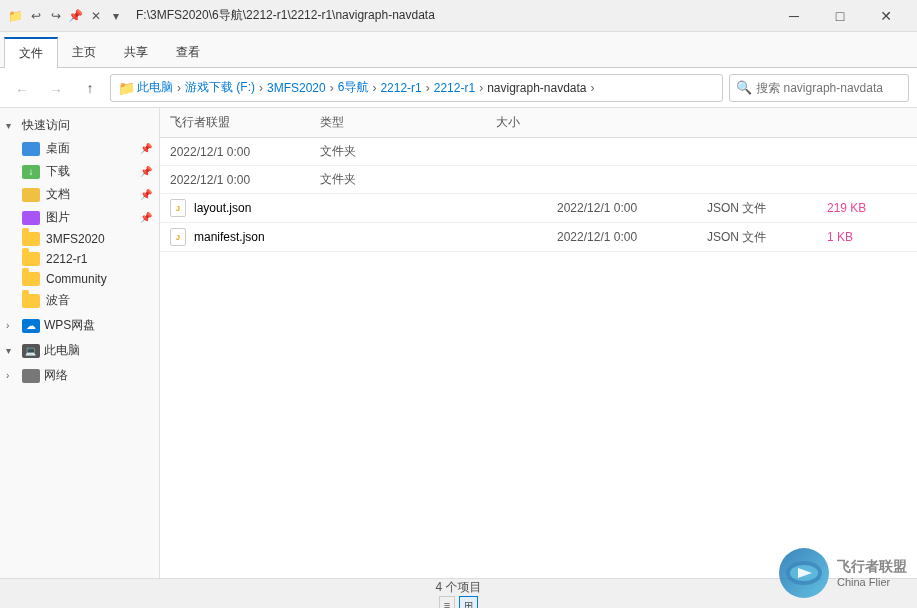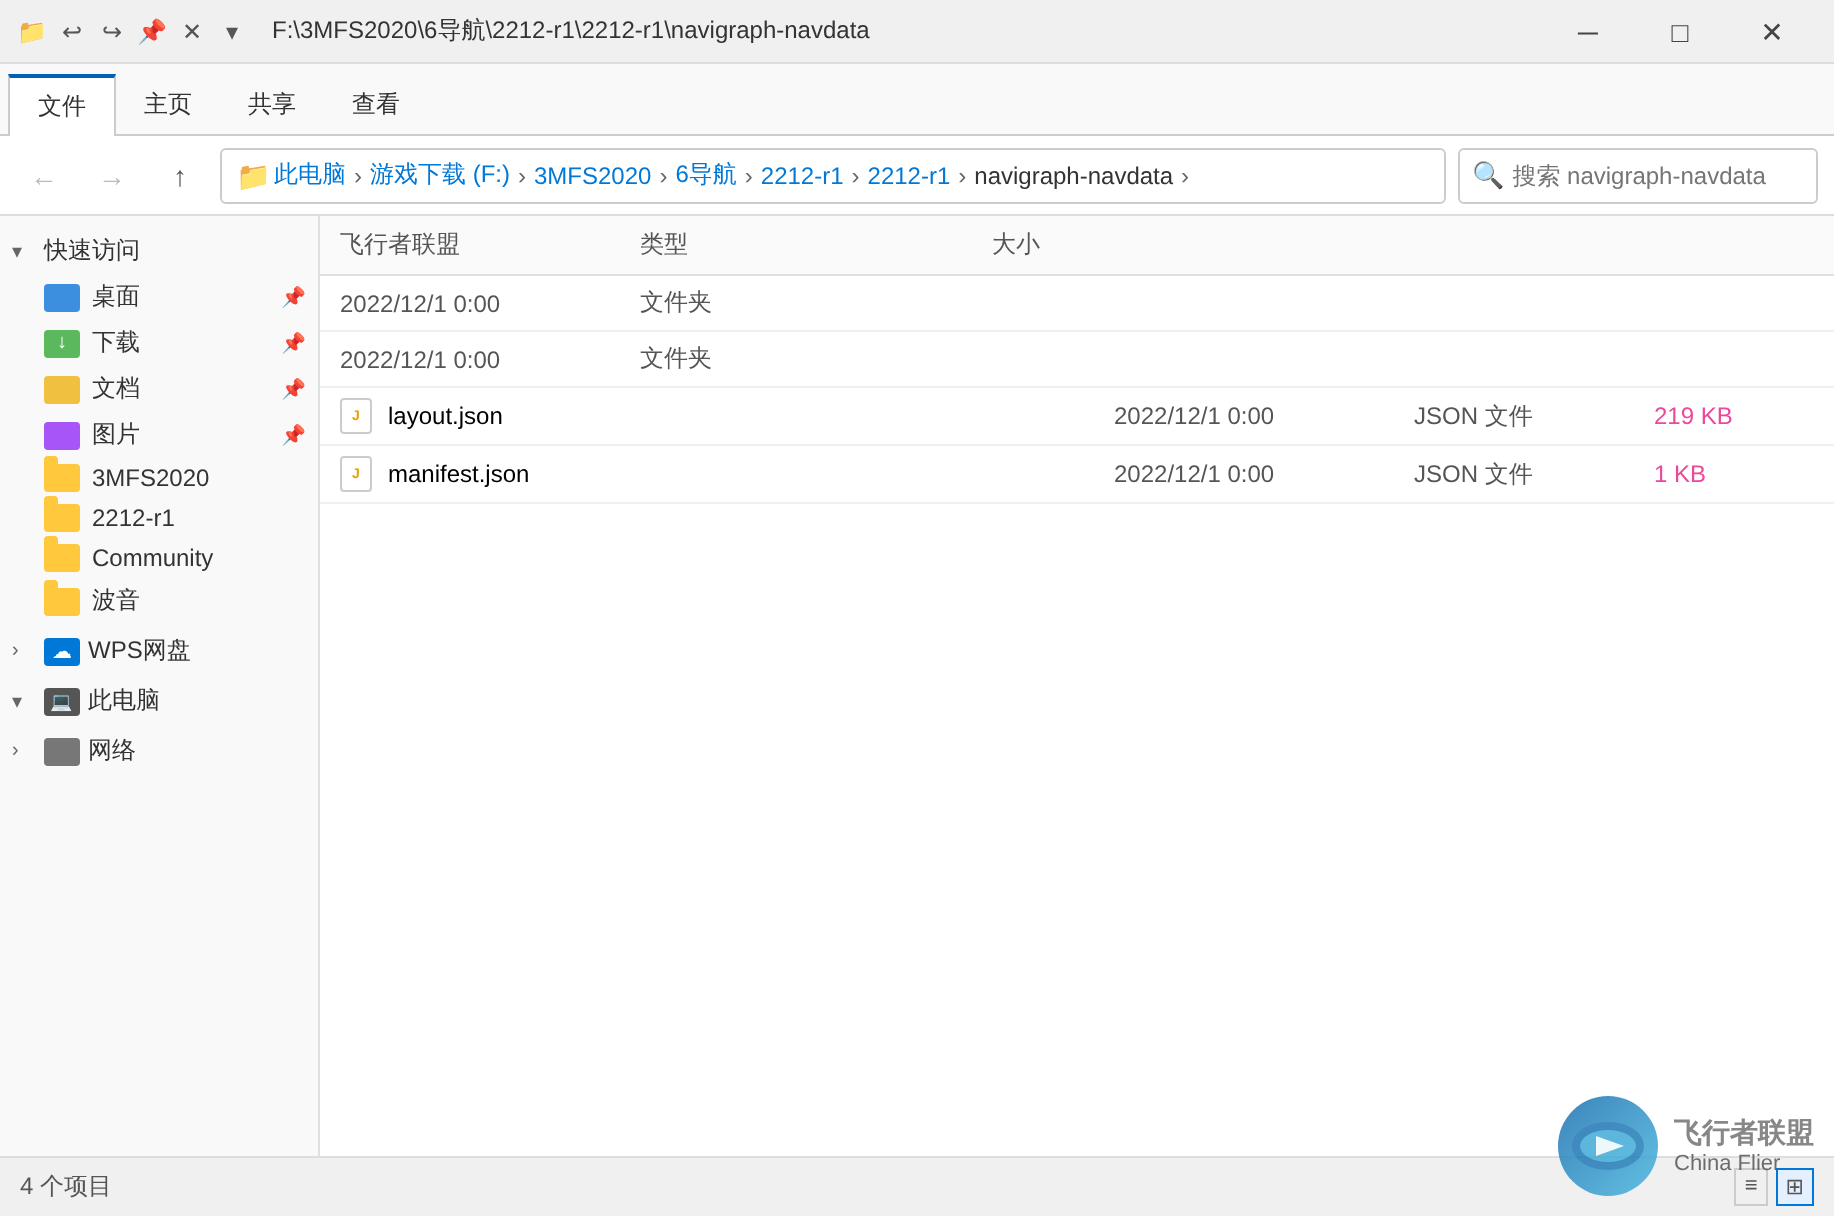--- a/index.html
+++ b/index.html
@@ -100,20 +100,21 @@
     .status-bar {
       height: 30px;
       background: #f0f0f0;
       border-top: 1px solid #ddd;
       display: flex;
       align-items: center;
       padding: 0 10px;
       font-size: 12px;
       color: #555;
       justify-content: space-between;
+      flex-direction: column;
     }
 
     
     .sidebar {
       width: 160px;
       min-width: 160px;
       background: #f9f9f9;
       border-right: 1px solid #e0e0e0;
       overflow-y: auto;
       padding: 6px 0;

